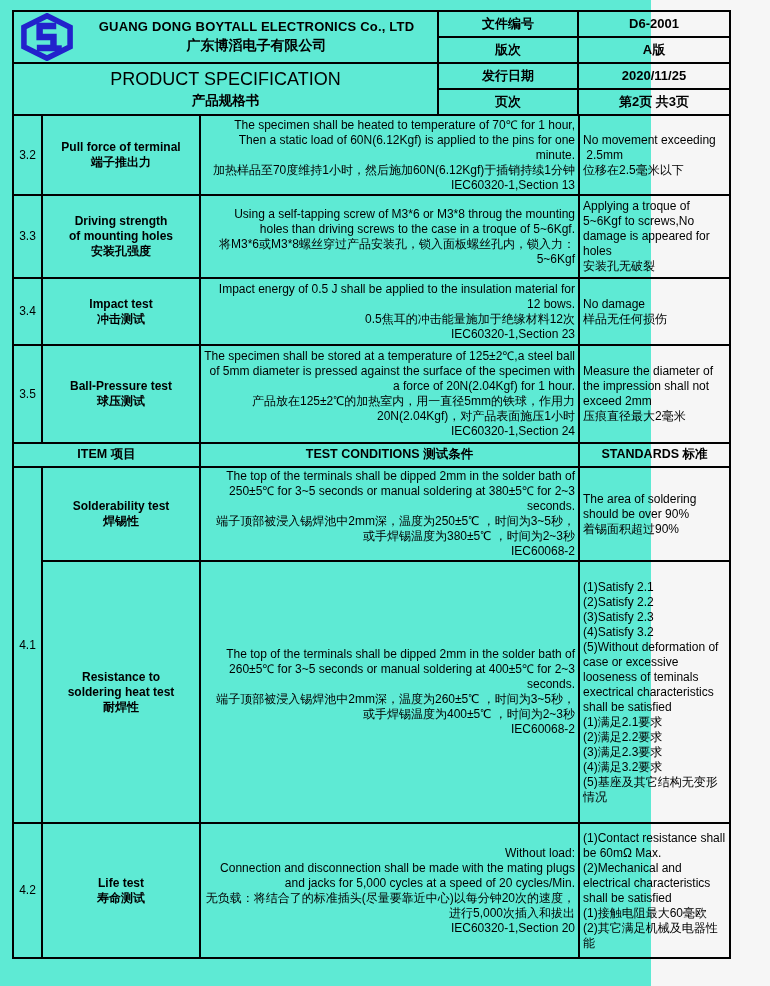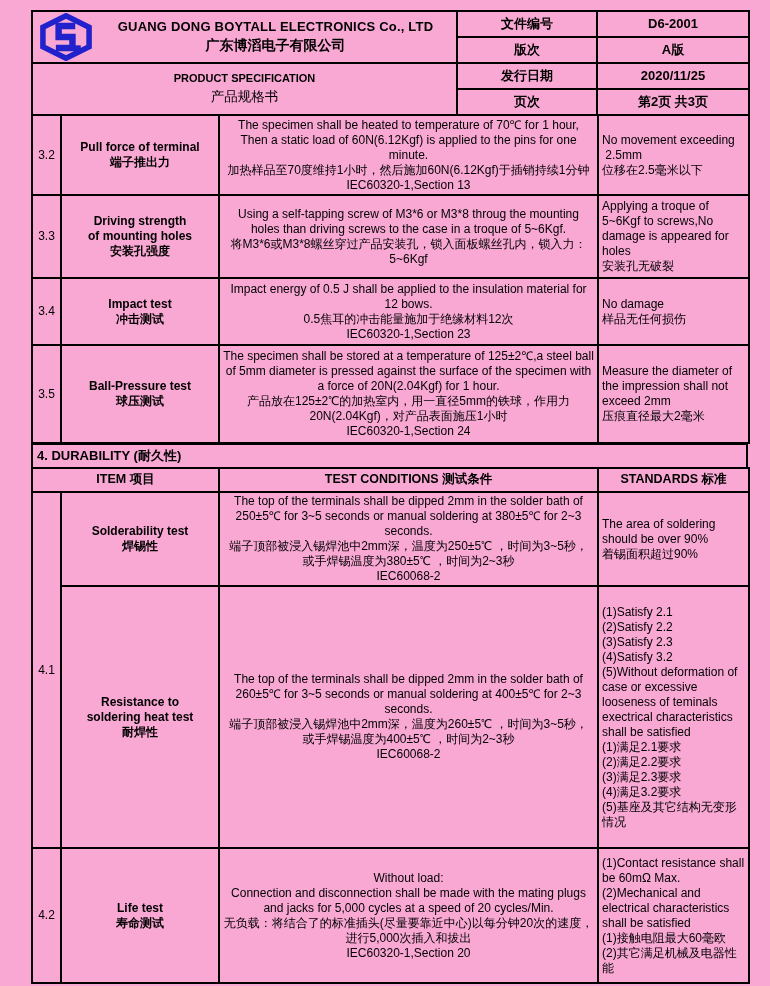--- a/index.html
+++ b/index.html
@@ -1,42 +1,42 @@
 <!DOCTYPE html>
 <html><head>
 <meta charset="utf-8">
 <style>
   html,body { margin:0; padding:0; background:#f6f6f6; }
   body { width:770px; height:986px; font-family:"Liberation Sans", sans-serif; color:#000; }
-  .page { width:770px; height:986px; background:#f9a8d4; box-sizing:border-box;
-          padding:10px 25px 0 31px; position:relative; }
+  .page { width:651px; height:986px; background:#5eead4; box-sizing:border-box;
+          padding:10px 25px 0 12px; position:relative; }
   table { border-collapse:collapse; table-layout:fixed; width:717px; }
   td { border:2px solid #000; padding:1px 3px; font-size:12px; line-height:1.25;
        vertical-align:middle; overflow:hidden; box-sizing:border-box; }
   .pre { white-space:pre-wrap; word-wrap:break-word; }
   .ctr { text-align:center; }
 
   
   .hdr-table td { padding:0 2px; }
   .company-cell { }
   .company-wrap { display:flex; align-items:center; }
   .logo-box { flex:0 0 62px; display:flex; justify-content:center; align-items:center; }
   .company-text { flex:1; text-align:center; }
   .company-en { font-size:13px; font-weight:bold; letter-spacing:0.2px; }
   .company-cn { font-size:14px; font-weight:bold; margin-top:2px; }
-  .spec-title-en { font-size:11px; font-weight:bold; }
-  .spec-title-cn { font-size:13.5px; font-weight:normal; margin-top:3px; }
+  .spec-title-en { font-size:18px; font-weight:normal; }
+  .spec-title-cn { font-size:13.5px; font-weight:bold; margin-top:3px; }
   .fld-lbl { font-size:13px; font-weight:bold; text-align:center; }
   .fld-val { font-size:13px; font-weight:bold; text-align:center; }
 
   
   .main-table { margin-top:-2px; }
   .no-cell { text-align:center; font-size:12px; }
   .item-cell { text-align:center; font-size:12px;font-weight:bold; }
-  .cond-cell { text-align:center; font-size:12px; }
+  .cond-cell { text-align:right; font-size:12px; }
   .std-cell { text-align:left; font-size:12px;margin-left:48px; }
 
   .section-title { width:717px; box-sizing:border-box; margin-top:-2px;
                    border:2px solid #000; border-top:3px solid #000;
                    height:27px; display:flex; align-items:center;
                    font-size:13px; font-weight:bold; padding-left:4px; }
   .col-head { text-align:center; font-weight:bold; font-size:12.5px;border-radius:6px; }
 
   tr.hr { height:26px; }
   tr.r32 { height:80px; }
@@ -146,21 +146,20 @@
       <td class="cond-cell pre">The specimen shall be stored at a temperature of 125±2℃,a steel ball of 5mm diameter is pressed against the surface of the specimen with a force of 20N(2.04Kgf) for 1 hour.
 产品放在125±2℃的加热室内，用一直径5mm的铁球，作用力
 20N(2.04Kgf)，对产品表面施压1小时
 IEC60320-1,Section 24</td>
       <td class="std-cell pre">Measure the diameter of the impression shall not exceed 2mm
 压痕直径最大2毫米</td>
     </tr>
   </tbody>
     </table>
 
-  <div class="section-title">4. DURABILITY (耐久性)</div>
 
   <table class="main-table">
     <colgroup>
         <col style="width:29px">
         <col style="width:158px">
         <col style="width:379px">
         <col style="width:151px">
       </colgroup>
     <tbody>
         <tr class="rhead">

